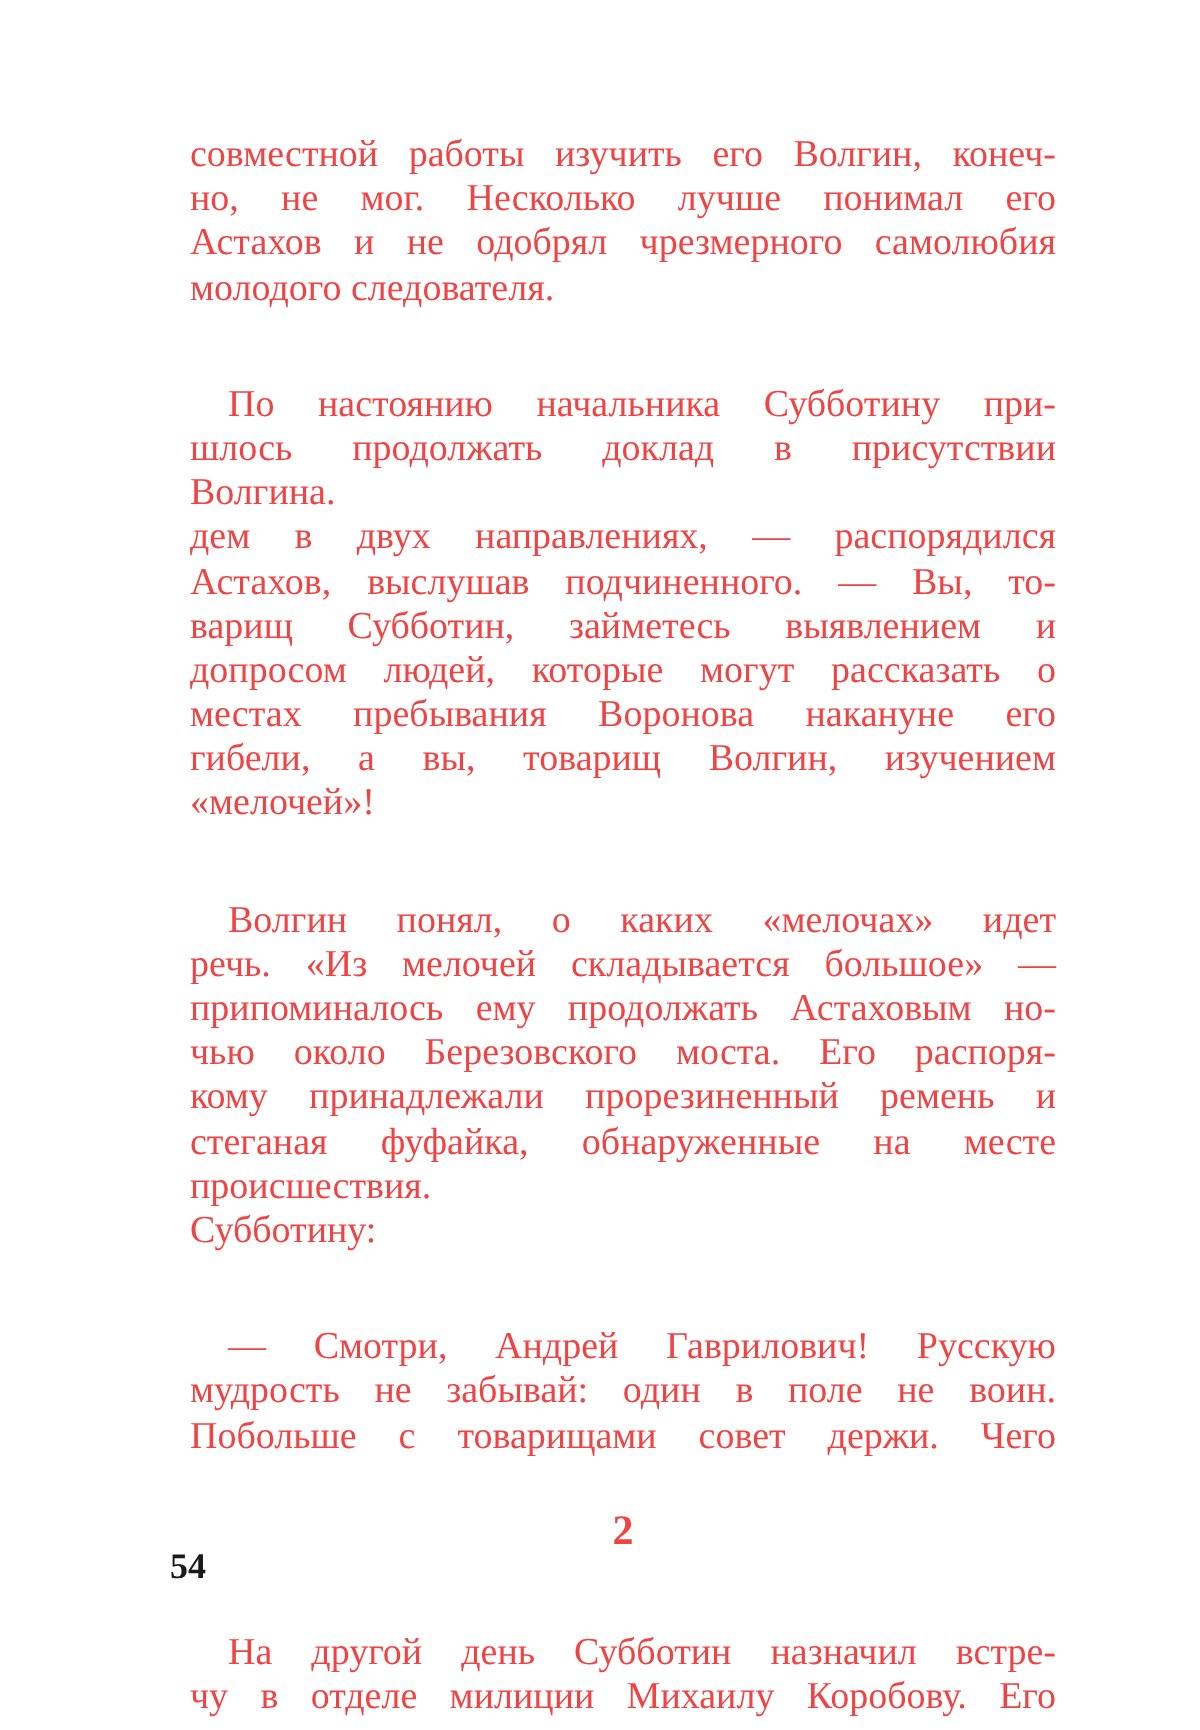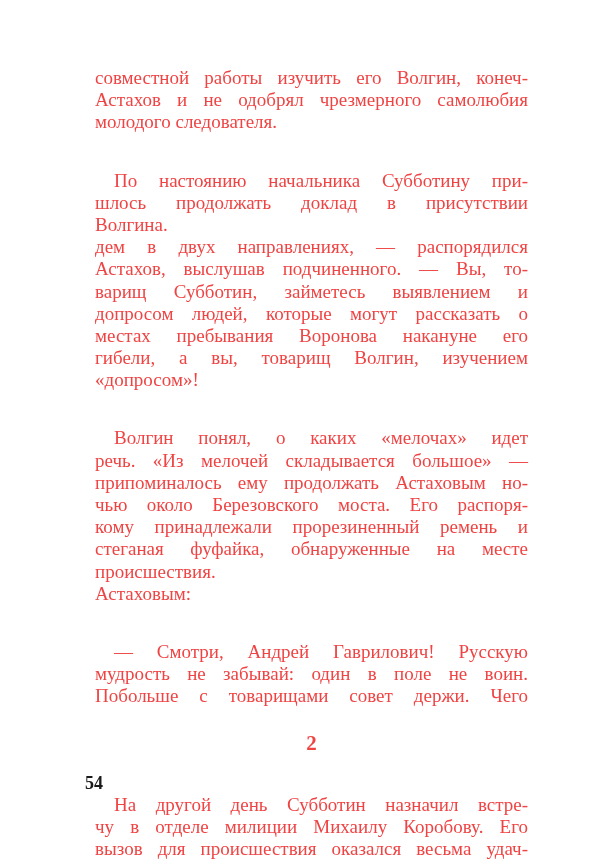--- a/index.html
+++ b/index.html
@@ -25,48 +25,49 @@
     font-family: "Liberation Serif", serif; font-weight: bold; font-size: 18px; color: #1a1a1a; text-align: center;
   }
 </style>
 </head>
 <body>
 
 <div class="page">
   <div id="before">
       <div>
         <span class="line">совместной работы изучить его Волгин, конеч-</span>
+        <span class="line">но, не мог. Несколько лучше понимал его</span>
         <span class="line">Астахов и не одобрял чрезмерного самолюбия</span>
         <span class="line last">молодого следователя.</span>
       </div>
       <div>
         <span class="line indent">По настоянию начальника Субботину при-</span>
         <span class="line">шлось продолжать доклад в присутствии</span>
         <span class="line last">Волгина.</span>
       </div>
       <div>
         <span class="line">дем в двух направлениях, — распорядился</span>
         <span class="line">Астахов, выслушав подчиненного. — Вы, то-</span>
         <span class="line">варищ Субботин, займетесь выявлением и</span>
         <span class="line">допросом людей, которые могут рассказать о</span>
         <span class="line">местах пребывания Воронова накануне его</span>
         <span class="line">гибели, а вы, товарищ Волгин, изучением</span>
-        <span class="line last">«допросом»!</span>
+        <span class="line last">«мелочей»!</span>
       </div>
       <div>
         <span class="line indent">Волгин понял, о каких «мелочах» идет</span>
         <span class="line">речь. «Из мелочей складывается большое» —</span>
         <span class="line">припоминалось ему продолжать Астаховым но-</span>
         <span class="line">чью около Березовского моста. Его распоря-</span>
         <span class="line">кому принадлежали прорезиненный ремень и</span>
         <span class="line">стеганая фуфайка, обнаруженные на месте</span>
         <span class="line last">происшествия.</span>
       </div>
       <div>
-        <span class="line last">Астаховым:</span>
+        <span class="line last">Субботину:</span>
       </div>
       <div>
         <span class="line indent">— Смотри, Андрей Гаврилович! Русскую</span>
         <span class="line">мудрость не забывай: один в поле не воин.</span>
         <span class="line">Побольше с товарищами совет держи. Чего</span>
       </div>
     </div>
   <div class="section-num">2</div>
   <div id="after">
       <div>

